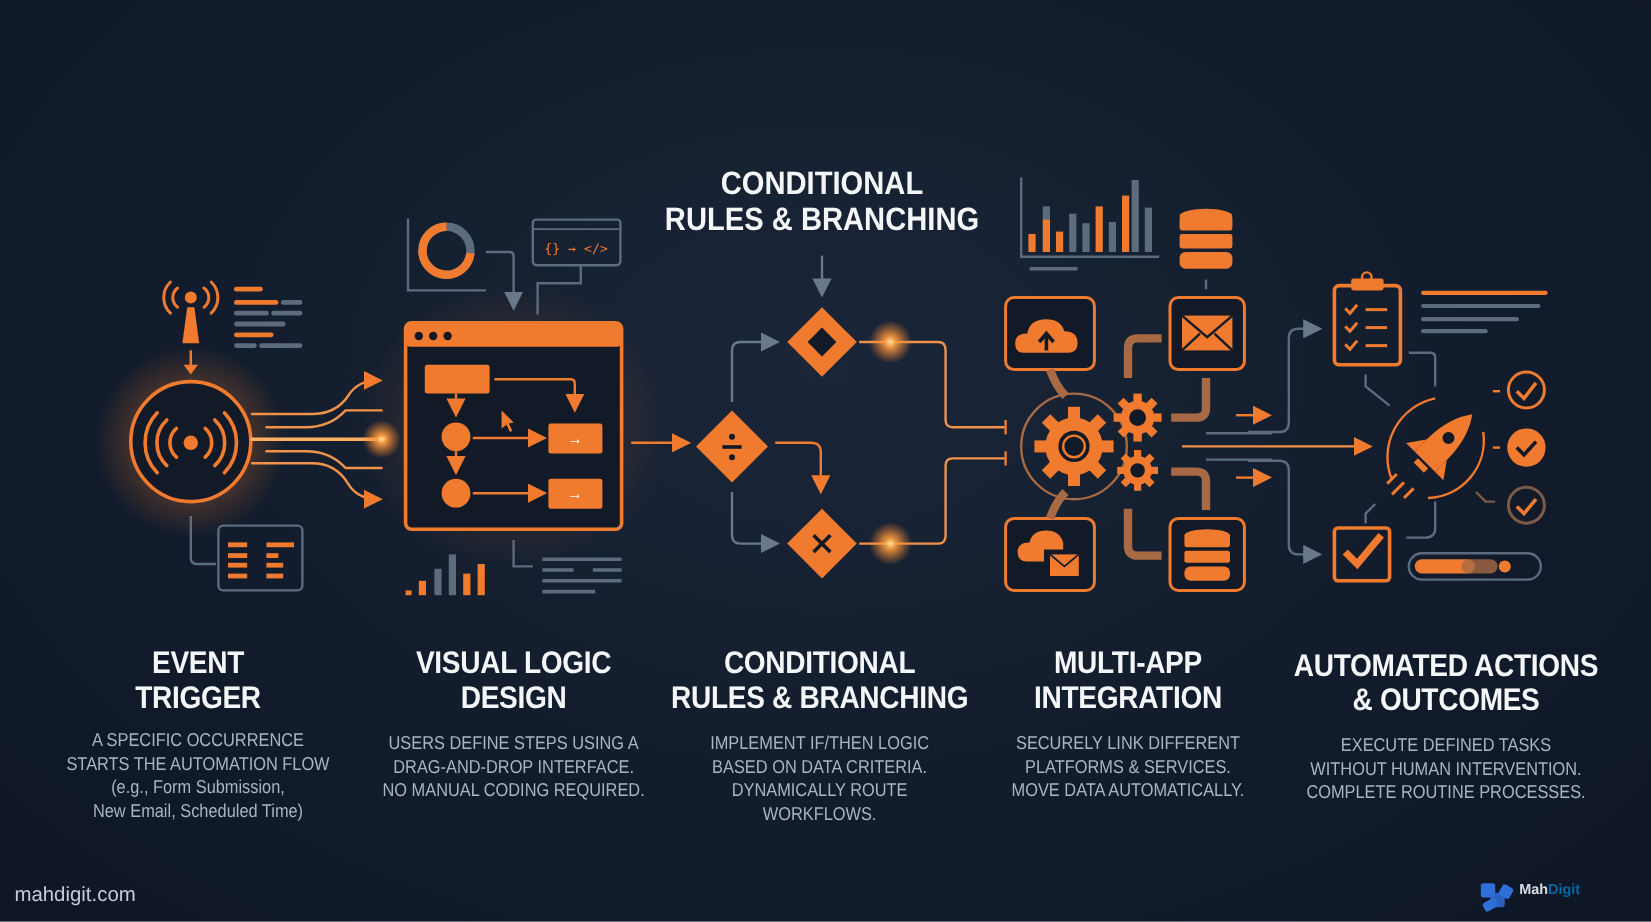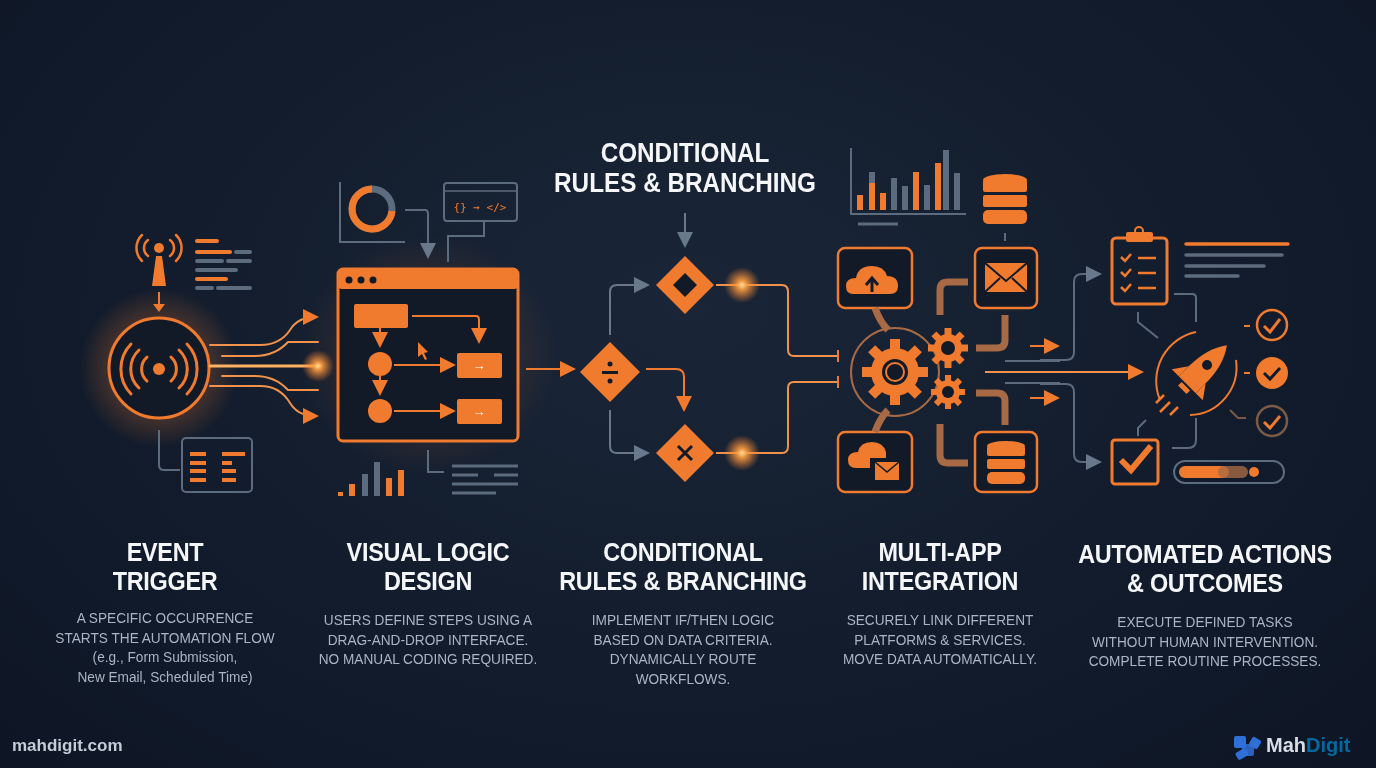--- a/index.html
+++ b/index.html
@@ -9,23 +9,23 @@
   svg.art{position:absolute;left:0;top:0;width:1376px;height:768px;}
   .title{position:absolute;text-align:center;font-weight:bold;font-size:26px;line-height:29px;
     color:#f4f6f8;letter-spacing:-0.3px;transform:scaleX(0.9);transform-origin:center top;}
   .title span{display:block;}
   .desc{position:absolute;text-align:center;font-size:15.5px;line-height:19.5px;color:#aab4c3;
     transform:scaleX(0.88);transform-origin:center top;}
   .desc span{display:block;}
   .top-title{position:absolute;left:530px;top:138px;width:310px;text-align:center;font-weight:bold;
     font-size:27px;line-height:30px;color:#f4f6f8;transform:scaleX(0.9);transform-origin:center top;}
   .top-title span{display:block;}
-  .footer-url{position:absolute;left:12px;top:736px;font-weight:bold;font-size:17px;color:#c4ccd6;}
+  .footer-url{position:absolute;left:12px;top:736px;font-weight:normal;font-size:17px;color:#c4ccd6;}
   .brand{position:absolute;left:1234px;top:734px;display:flex;align-items:center;gap:4px;}
-  .brand-text{font-weight:bold;font-size:20px;}
+  .brand-text{font-weight:bold;font-size:12px;}
   .brand-a{color:#d9dee6;} .brand-b{color:#0369a1;}
 </style>
 </head>
 <body>
 
 <svg class="art" viewBox="0 0 1376 768">
   <defs>
     <radialGradient id="glow" cx="50%" cy="50%" r="50%">
       <stop offset="0%" stop-color="#ff9a3c" stop-opacity="0.9"></stop>
       <stop offset="40%" stop-color="#f07a2e" stop-opacity="0.35"></stop>

